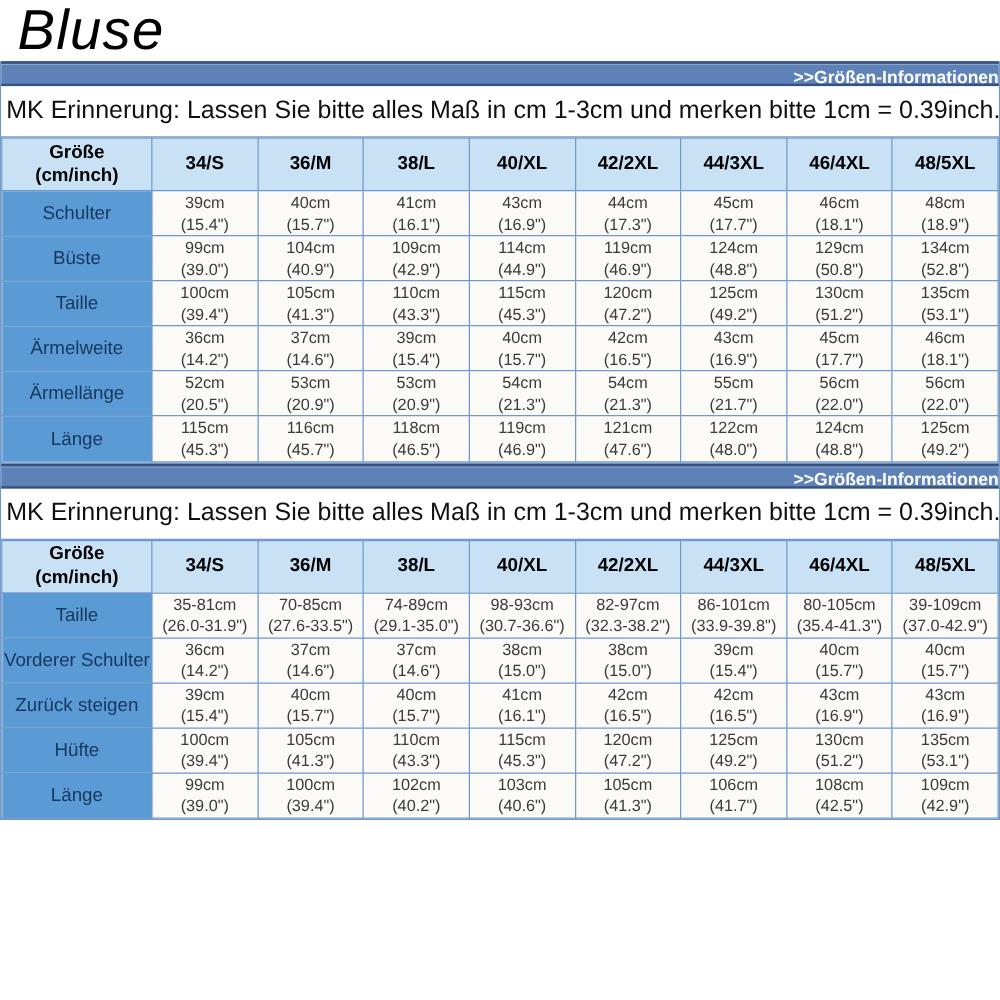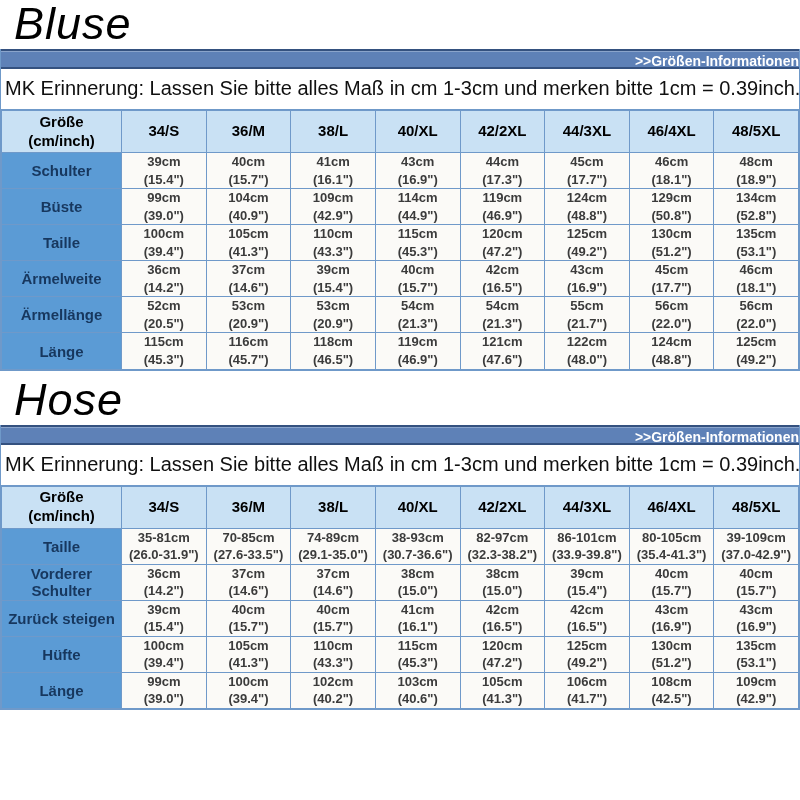--- a/index.html
+++ b/index.html
@@ -39,21 +39,21 @@
     white-space:nowrap;
   }
   table{width:100%;border-collapse:collapse;table-layout:fixed;}
   th:first-child, td:first-child{width:120px;}
   thead th{
     background:var(--column-header-bg);
     border:1px solid var(--grid-border);
     font-weight:bold;font-size:15px;color:#000;
     height:42px;line-height:1.25;padding:0;text-align:center;
   }
-  tbody tr{height:26px;font-weight:bold;}
+  tbody tr{height:26px;}
   td{border:1px solid var(--grid-border);padding:0;text-align:center;}
   td.rowlabel{
     background:var(--row-label-bg);
     color:var(--row-label-text);
     font-size:15px;
   }
   td.val{
     background:var(--cell-bg);
     color:#3b3b3b;font-size:13px;line-height:1.35;
   }
@@ -295,21 +295,20 @@
                 <div>125cm</div>
                 <div>(49.2")</div>
               </td>
             </tr>
           </tbody>
       </table>
     </div>
   </section>
 
   <section>
-    <h1 class="sec-title second">Hose</h1>
     <div class="tbl-wrap">
       <div class="info-bar">&gt;&gt;Größen-Informationen</div>
       <div class="note">MK Erinnerung: Lassen Sie bitte alles Maß in cm 1-3cm und merken bitte 1cm = 0.39inch.</div>
       <table>
         <thead>
             <tr>
               <th>
                 <div>Größe</div>
                 <div>(cm/inch)</div>
               </th>
@@ -332,21 +331,21 @@
               </td>
               <td class="val">
                 <div>70-85cm</div>
                 <div>(27.6-33.5")</div>
               </td>
               <td class="val">
                 <div>74-89cm</div>
                 <div>(29.1-35.0")</div>
               </td>
               <td class="val">
-                <div>38-93cm</div>
+                <div>98-93cm</div>
                 <div>(30.7-36.6")</div>
               </td>
               <td class="val">
                 <div>82-97cm</div>
                 <div>(32.3-38.2")</div>
               </td>
               <td class="val">
                 <div>86-101cm</div>
                 <div>(33.9-39.8")</div>
               </td>

